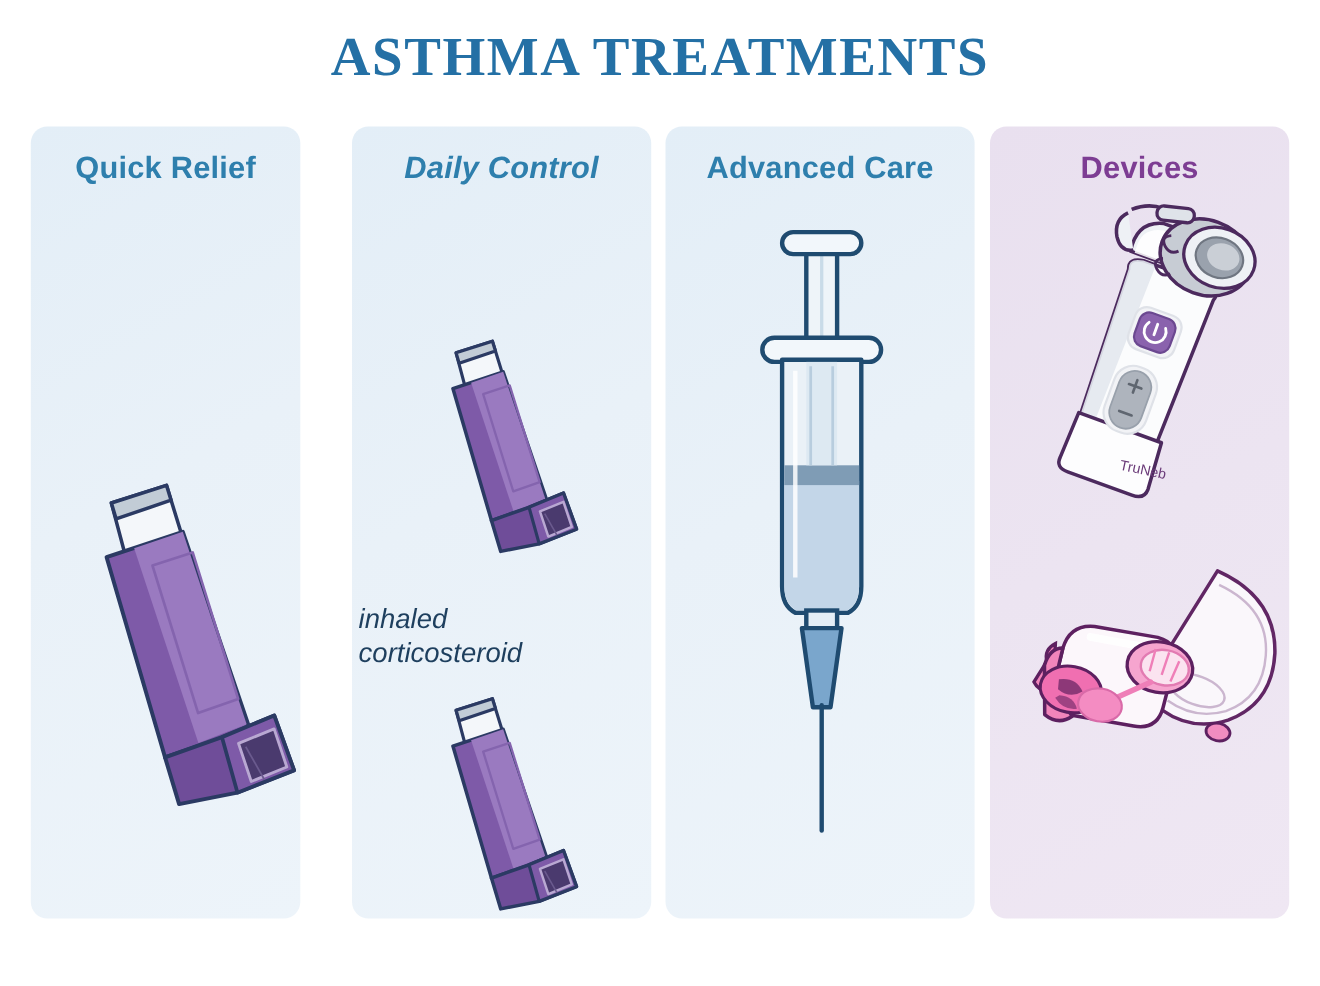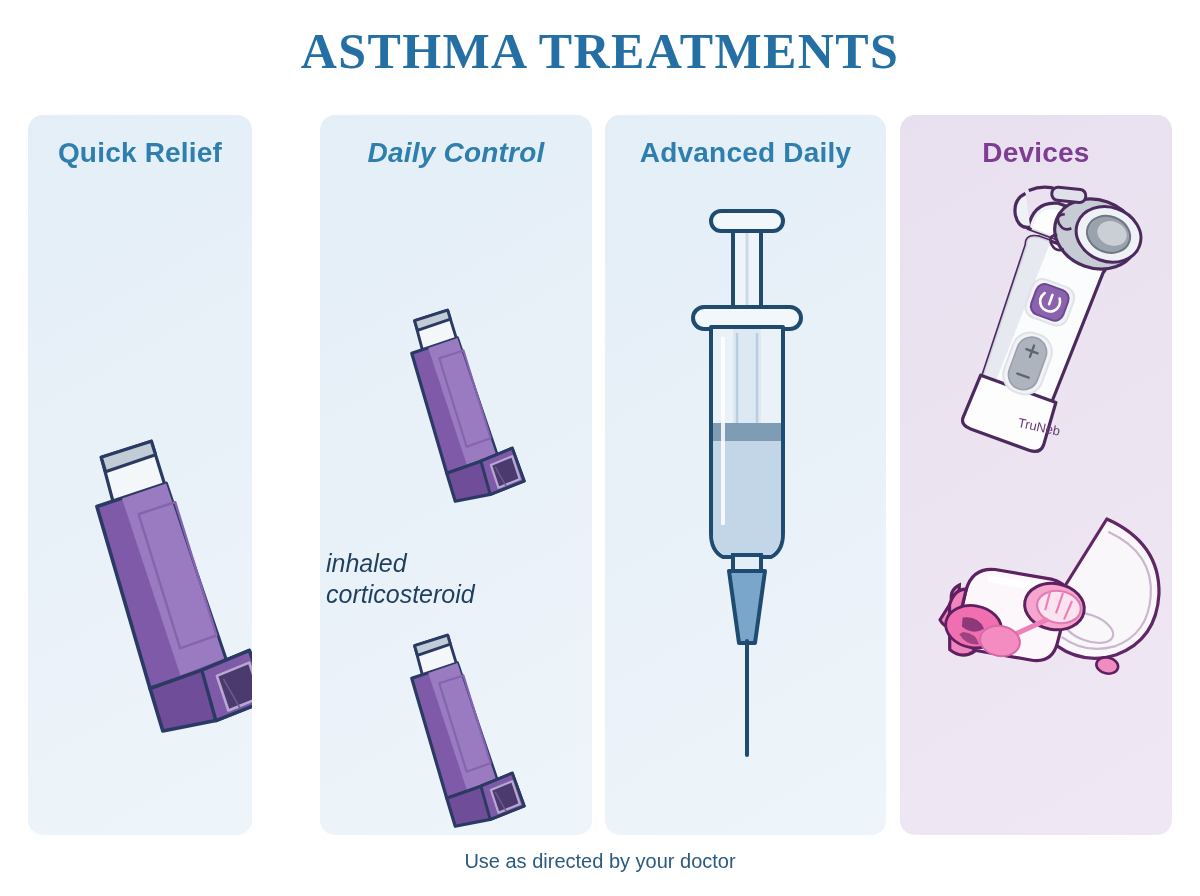--- a/index.html
+++ b/index.html
@@ -47,21 +47,21 @@
     border-radius: 15px;
     overflow: hidden;
   }
   .panel.blue {
     background: linear-gradient(150deg, #e3eef7 0%, #e9f1f8 45%, #edf4fa 100%);
   }
   .panel.lav {
     background: linear-gradient(150deg, #e9e0ef 0%, #ece4f1 50%, #efe7f3 100%);
   }
 
-  #panel-1 { left: 28px;  width: 224px; }
+  #panel-1 { left: 28px;  width: 224px; padding-left: 21px; }
   #panel-2 { left: 320px; width: 272px; font-style: italic; }
   #panel-3 { left: 605px; width: 281px; }
   #panel-4 { left: 900px; width: 272px; }
 
   .panel-title {
     position: absolute;
     left: 0; right: 0;
     top: 22px;
     text-align: center;
     font-size: 28px;
@@ -173,21 +173,21 @@
           <path d="M118 240 L168 228 L178 280 L124 292 Z" fill="#7e5aa8" stroke="#2b3a63" stroke-width="4.4" stroke-linejoin="round"></path>
           <path d="M132 248 L166 240 L172 276 L138 284 Z" fill="#4a3a6e" stroke="#b9a8d2" stroke-width="3.4" stroke-linejoin="round"></path>
           <path d="M138 252 L150 284" stroke="#6a5a8e" stroke-width="2.2" fill="none"></path>
         </g>
       </svg>
     </div>
 
   </div>
 
   <div class="panel blue" id="panel-3">
-    <div class="panel-title blue">Advanced Daily</div>
+    <div class="panel-title blue">Advanced Care</div>
 
     <div class="art" id="art-syringe">
       <svg viewBox="0 0 160 600">
 
         <rect x="66" y="30" width="28" height="92" fill="#eef4f9" stroke="#1f4b70" stroke-width="4"></rect>
         <line x1="80" y1="36" x2="80" y2="118" stroke="#c9dbe8" stroke-width="3"></line>
 
         <rect x="44" y="16" width="72" height="20" rx="10" fill="#f2f7fb" stroke="#1f4b70" stroke-width="4"></rect>
 
         <rect x="26" y="112" width="108" height="22" rx="11" fill="#f2f7fb" stroke="#1f4b70" stroke-width="4"></rect>
@@ -280,15 +280,14 @@
           <path d="M56 188 q12 -6 20 2 q-10 8 -22 2 Z" fill="#7b2f6e" opacity="0.7"></path>
 
           <path d="M120 134 L96 170" stroke="#ef7fb8" stroke-width="5" stroke-linecap="round"></path>
           <ellipse cx="92" cy="176" rx="20" ry="15" fill="#f48cc2" stroke="#d96aa8" stroke-width="2" transform="rotate(-22 92 176)"></ellipse>
         </g>
       </svg>
     </div>
 
   </div>
 
-  <div class="footer">Use as directed by your doctor</div>
 
 </div>
 
 </body></html>

